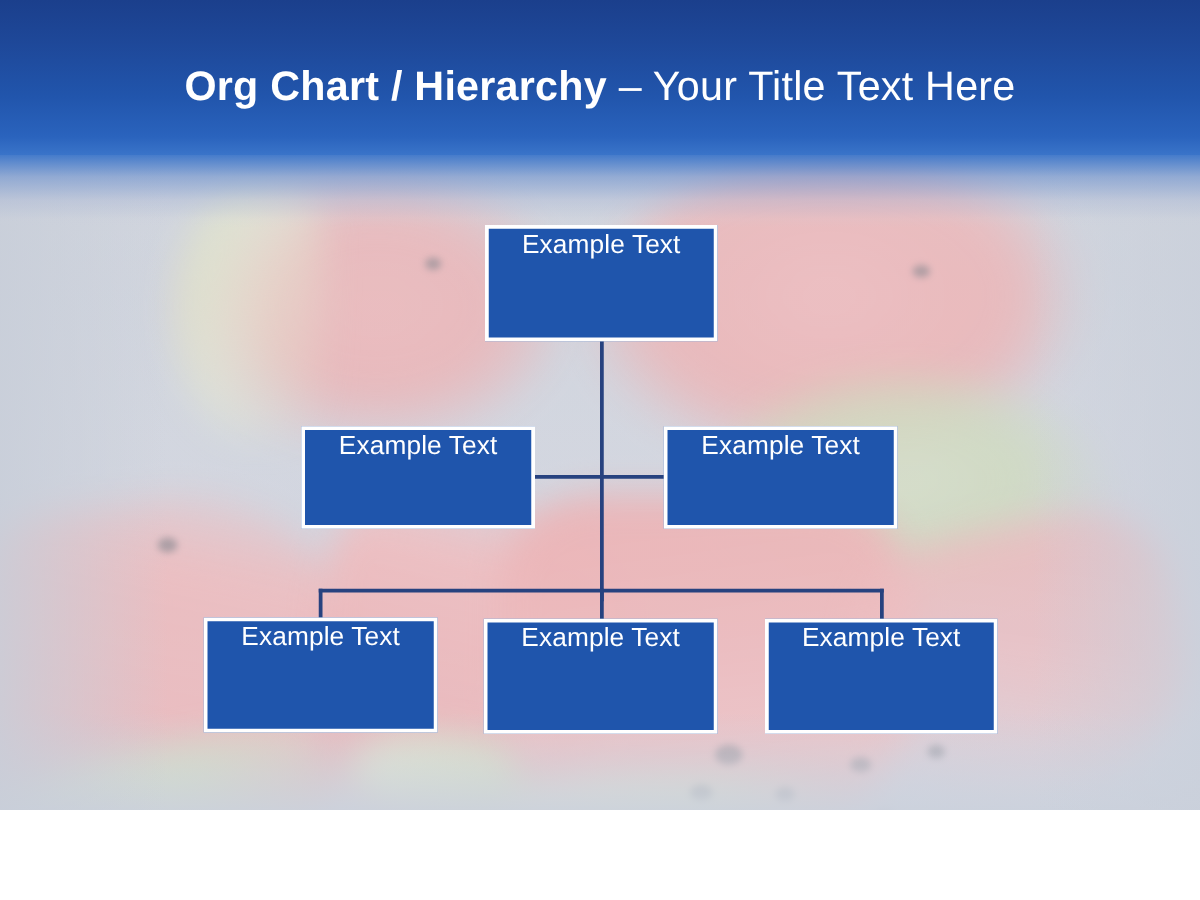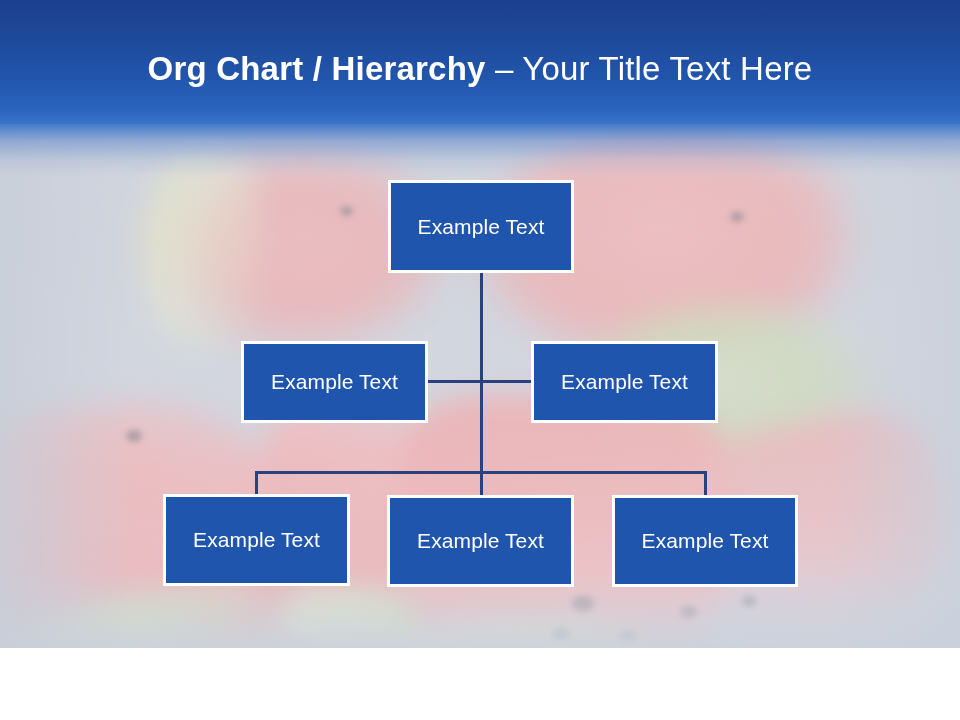--- a/index.html
+++ b/index.html
@@ -208,21 +208,20 @@
   .conn.v { width: 3px; }
   .conn.h { height: 3px; }
 
   
   .node {
     position: absolute;
     background: #1f55ac;
     border: 3px solid #ffffff;
     box-sizing: border-box;
     display: flex;
-    align-items: center;
     justify-content: center;
   }
   .node .node-label {
     color: #ffffff;
     font-size: 21px;
     line-height: 26px;
     font-weight: 400;
     letter-spacing: .1px;
     white-space: nowrap;
   }

